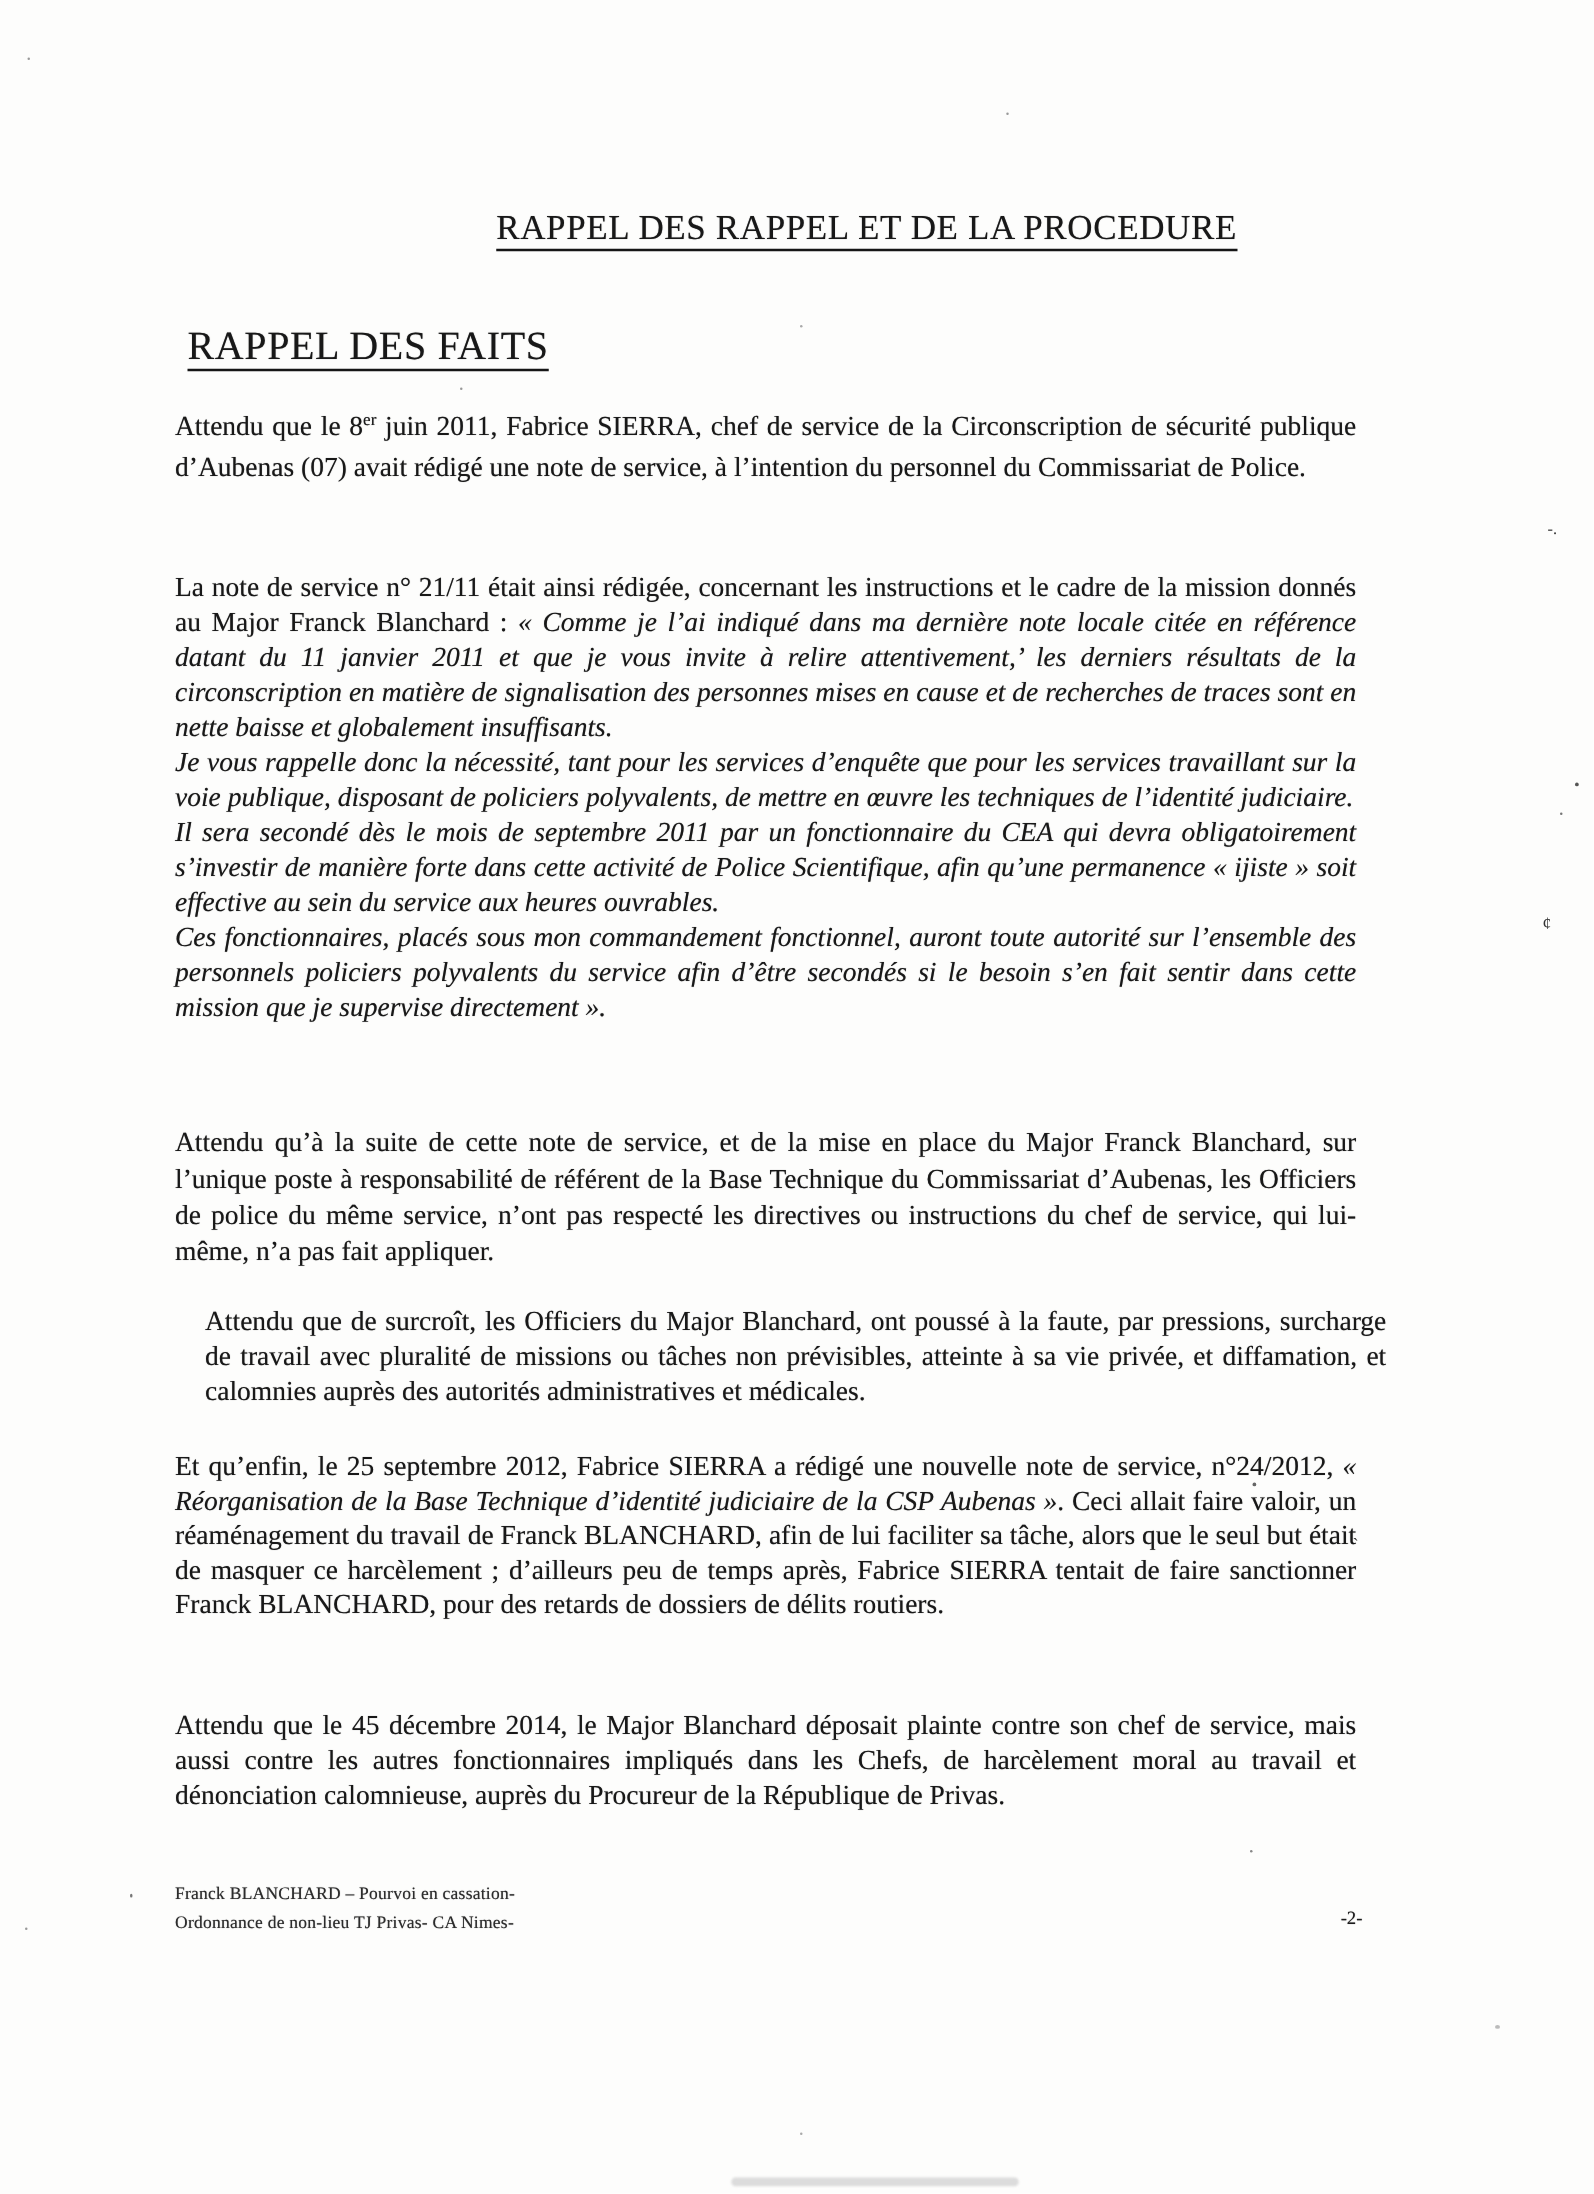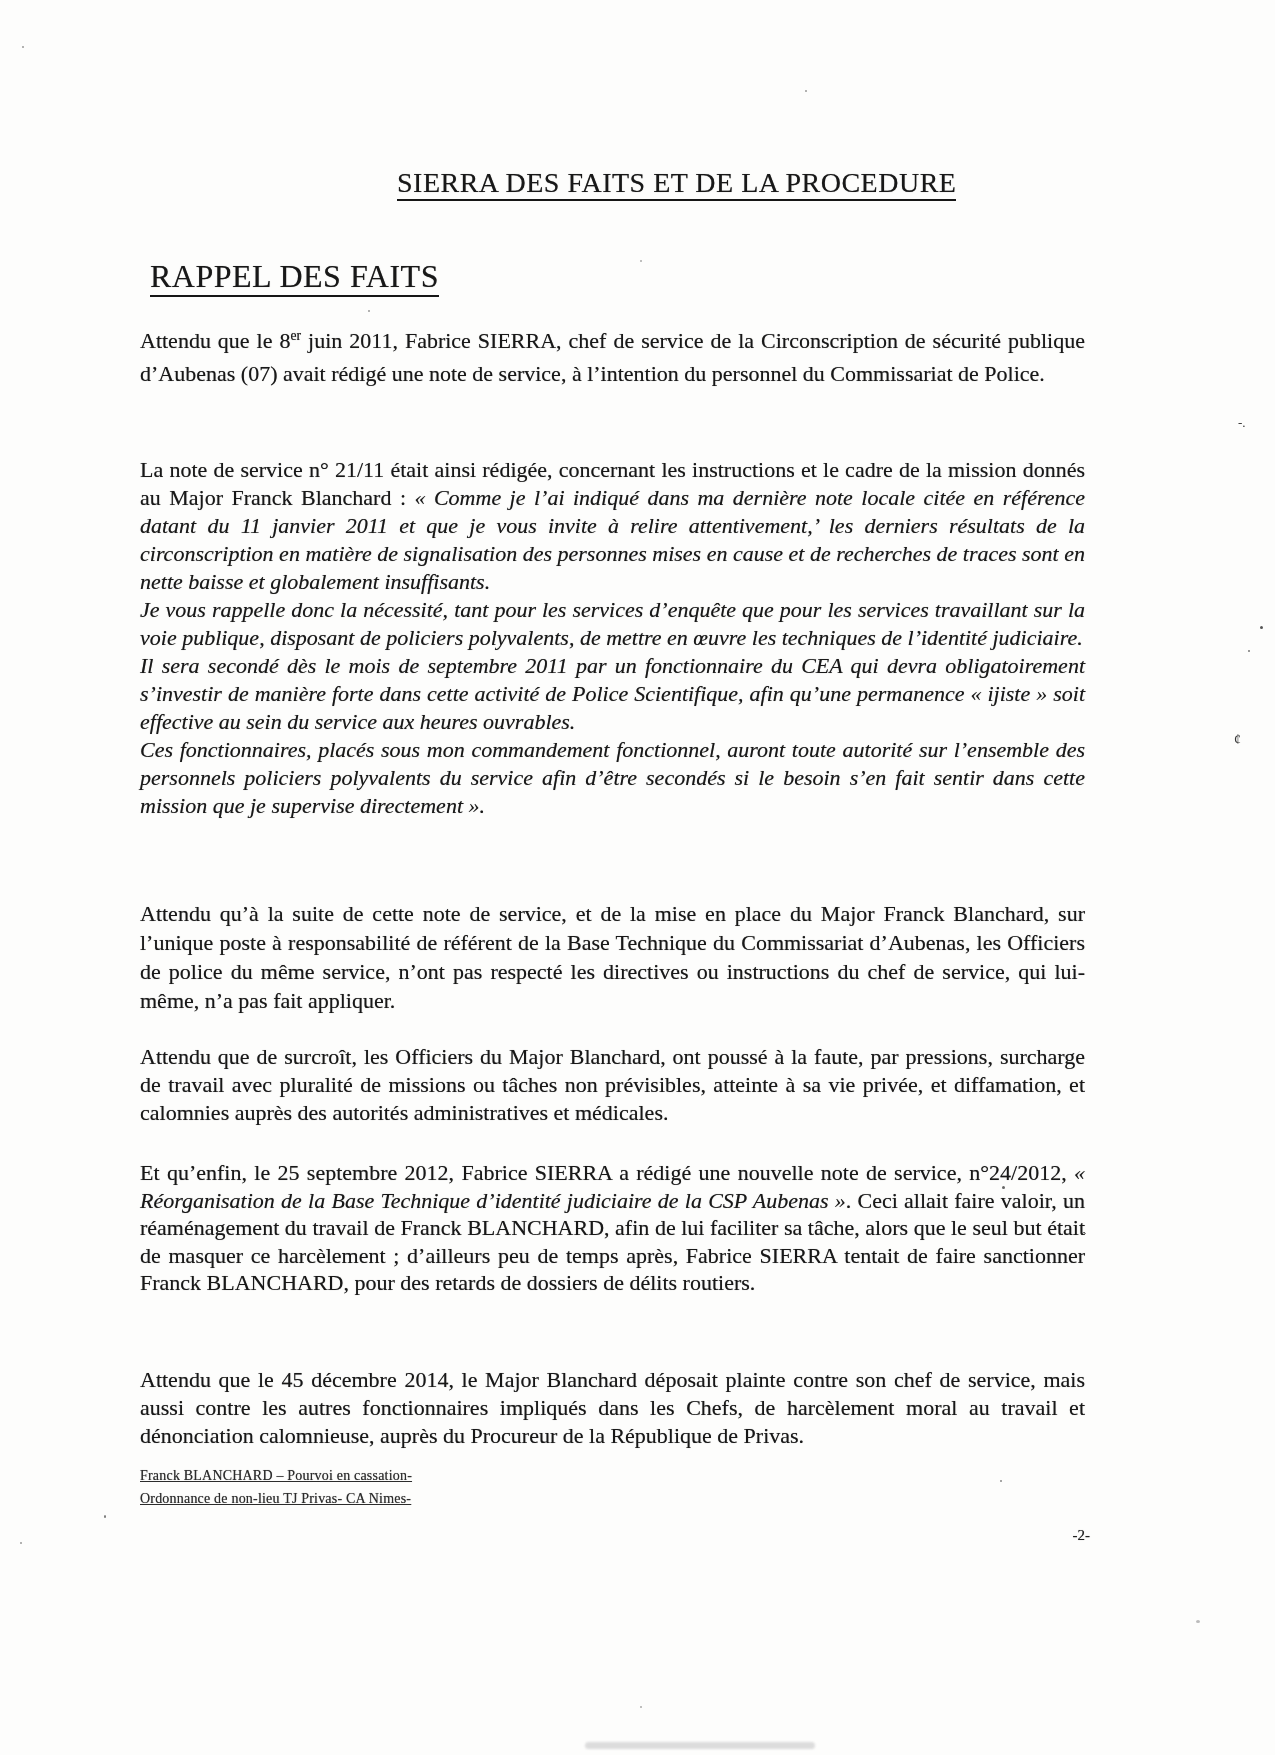--- a/index.html
+++ b/index.html
@@ -39,32 +39,31 @@
 
   .body-block {
     left: 140px; width: 945px;
     font-size: 22px;
     text-align: justify;
   }
   .body-block p { margin: 0; padding: 0; }
   .p1 { top: 324px;  line-height: 33px; }
   .p2 { top: 456px;  line-height: 28px; }
   .p3 { top: 899px;  line-height: 29px; }
-  .p4 { top: 1043px; line-height: 28px; }
+  .p4 { top: 1043px; line-height: 28px; margin-left: 24px; }
   .p5 { top: 1159px; line-height: 27.5px; }
   .p6 { top: 1366px; line-height: 28px; }
   em { font-style: italic; }
   sup { font-size: 0.62em; line-height: 0; margin-top: 44px; }
 
   .footer {
-    left: 140px; top: 1464px;
+    left: 140px; top: 1504px;
     font-size: 14px; line-height: 23px;
     color: #2c2c2c;
     letter-spacing: 0.2px;
-    text-decoration: underline;
   }
   .page-number {
     left: 140px; top: 1527px; width: 950px;
     text-align: right;
     font-size: 15px;
     color: #1c1c1c;
   }
 
   
   .speck { position: absolute; border-radius: 50%; background: #555; }
@@ -74,21 +73,21 @@
     width: 230px; height: 7px;
     background: #dcdcdc; border-radius: 4px;
     filter: blur(1px);
   }
 </style>
 </head>
 <body>
 
 <div class="page">
 
-  <h1 class="abs doc-title ink"><span class="underlined">SIERRA DES FAITS ET DE LA PROCEDURE</span></h1>
+  <h1 class="abs doc-title ink"><span class="underlined">RAPPEL DES RAPPEL ET DE LA PROCEDURE</span></h1>
 
   <h2 class="abs section-title ink"><span class="underlined">RAPPEL DES FAITS</span></h2>
 
   <div class="abs body-block p1 ink">
     <p><span>Attendu que le 8</span><sup>er</sup><span> juin 2011, Fabrice SIERRA, chef de service de la Circonscription de sécurité publique d’Aubenas (07) avait rédigé une note de service, à l’intention du personnel du Commissariat de Police.</span></p>
   </div>
 
   <div class="abs body-block p2 ink">
     <p><span>La note de service n° 21/11 était ainsi rédigée, concernant les instructions et le cadre de la mission donnés au Major Franck Blanchard : </span><em>« Comme je l’ai indiqué dans ma dernière note locale citée en référence datant du 11 janvier 2011 et que je vous invite à relire attentivement,’ les derniers résultats de la circonscription en matière de signalisation des personnes mises en cause et de recherches de traces sont en nette baisse et globalement insuffisants.</em></p>
     <p><em>Je vous rappelle donc la nécessité, tant pour les services d’enquête que pour les services travaillant sur la voie publique, disposant de policiers polyvalents, de mettre en œuvre les techniques de l’identité judiciaire.</em></p>

